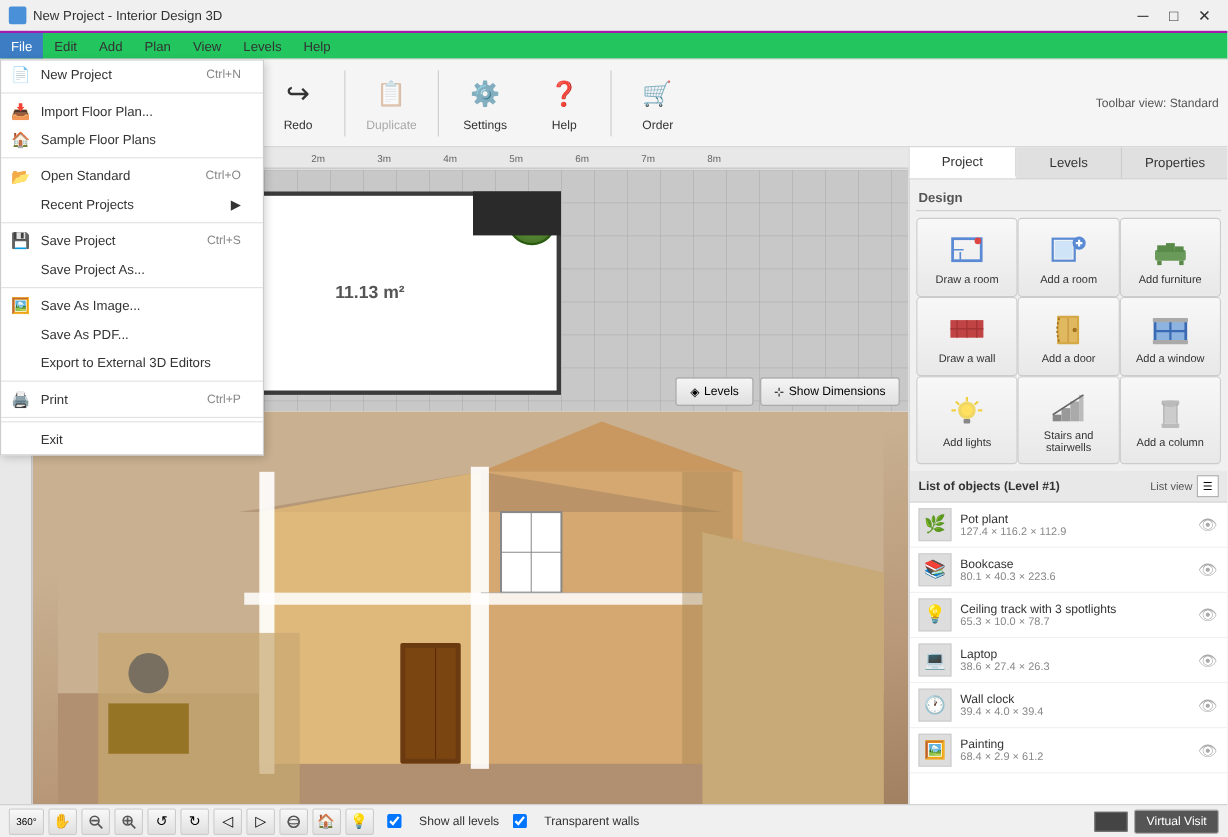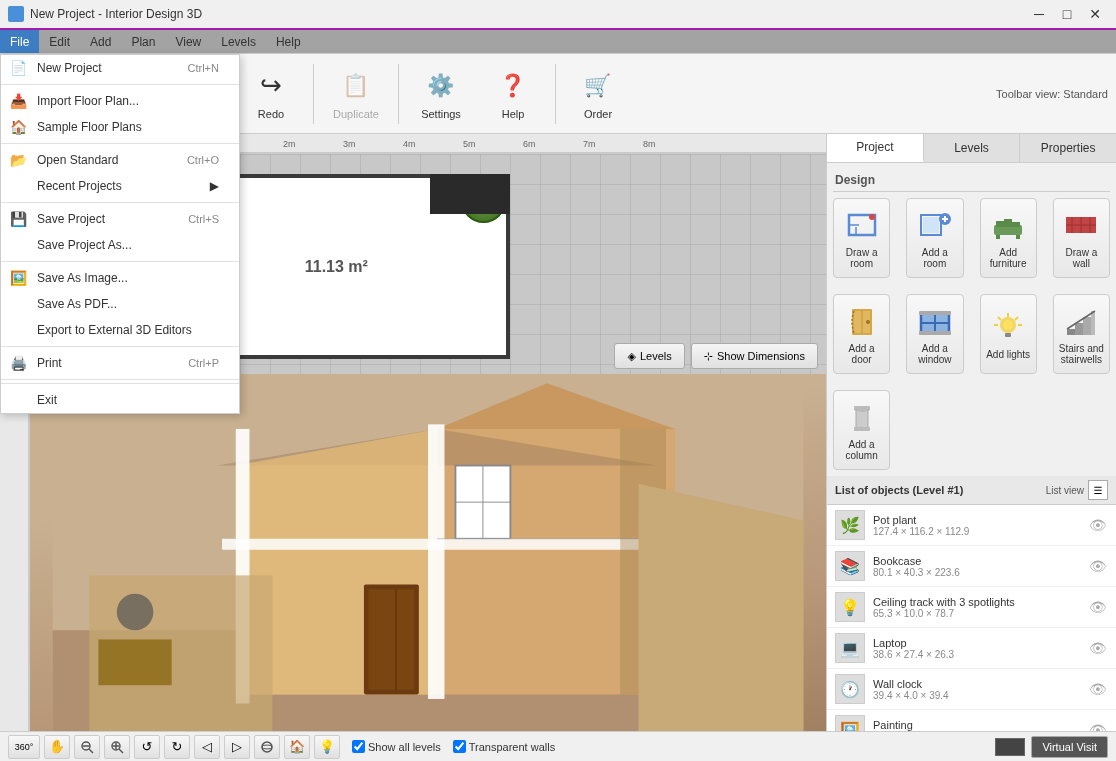--- a/index.html
+++ b/index.html
@@ -18,21 +18,21 @@
     .title-bar-text { flex: 1; font-size: 12px; color: #333; }
     .title-bar-controls { display: flex; gap: 2px; }
     .title-bar-btn {
       width: 26px; height: 20px; border: none; background: transparent; cursor: pointer;
       font-size: 14px; display: flex; align-items: center; justify-content: center; color: #333;
     }
 
     
     .menu-bar {
       height: 24px;
-      background: #a3a3a3;
+      background: #22c55e;
       display: flex;
       align-items: flex-end;
       border-bottom: 1px solid #ccc;
     }
     .menu-item {
       padding: 3px 10px;
       cursor: pointer;
       font-size: 12px;
       color: #333;
       height: 100%;
@@ -156,22 +156,22 @@
     .section-title {
       font-size: 12px;
       font-weight: bold;
       color: #555;
       padding: 4px 2px;
       border-bottom: 1px solid #ccc;
       margin-bottom: 6px;
     }
     .design-grid {
       display: grid;
-      grid-template-columns: 1fr 1fr 1fr 1fr;
-      gap: 16px;
+      grid-template-columns: 1fr 1fr 1fr;
+      gap: 0;
     }
     .design-btn {
       display: flex;
       flex-direction: column;
       align-items: center;
       justify-content: center;
       padding: 8px 4px;
       border: 1px solid #ccc;
       background: linear-gradient(180deg, #f8f8f8, #e8e8e8);
       cursor: pointer;
@@ -253,21 +253,21 @@
     .bottom-btn {
       width: 26px; height: 24px;
       border: 1px solid #ccc;
       background: linear-gradient(180deg, #f8f8f8, #e0e0e0);
       cursor: pointer;
       border-radius: 2px;
       display: flex; align-items: center; justify-content: center;
       font-size: 13px;
     }
     .bottom-check {
-      display: flex; align-items: center; gap: 3px;
+      display: flex; align-items: center; gap: 16px;
       font-size: 11px; color: #333;
       margin-left: 8px;
     }
     .bottom-check input { cursor: pointer; }
     .virtual-visit-btn {
       margin-left: auto;
       height: 22px;
       padding: 0 10px;
       border: 1px solid #aaa;
       background: #555;

